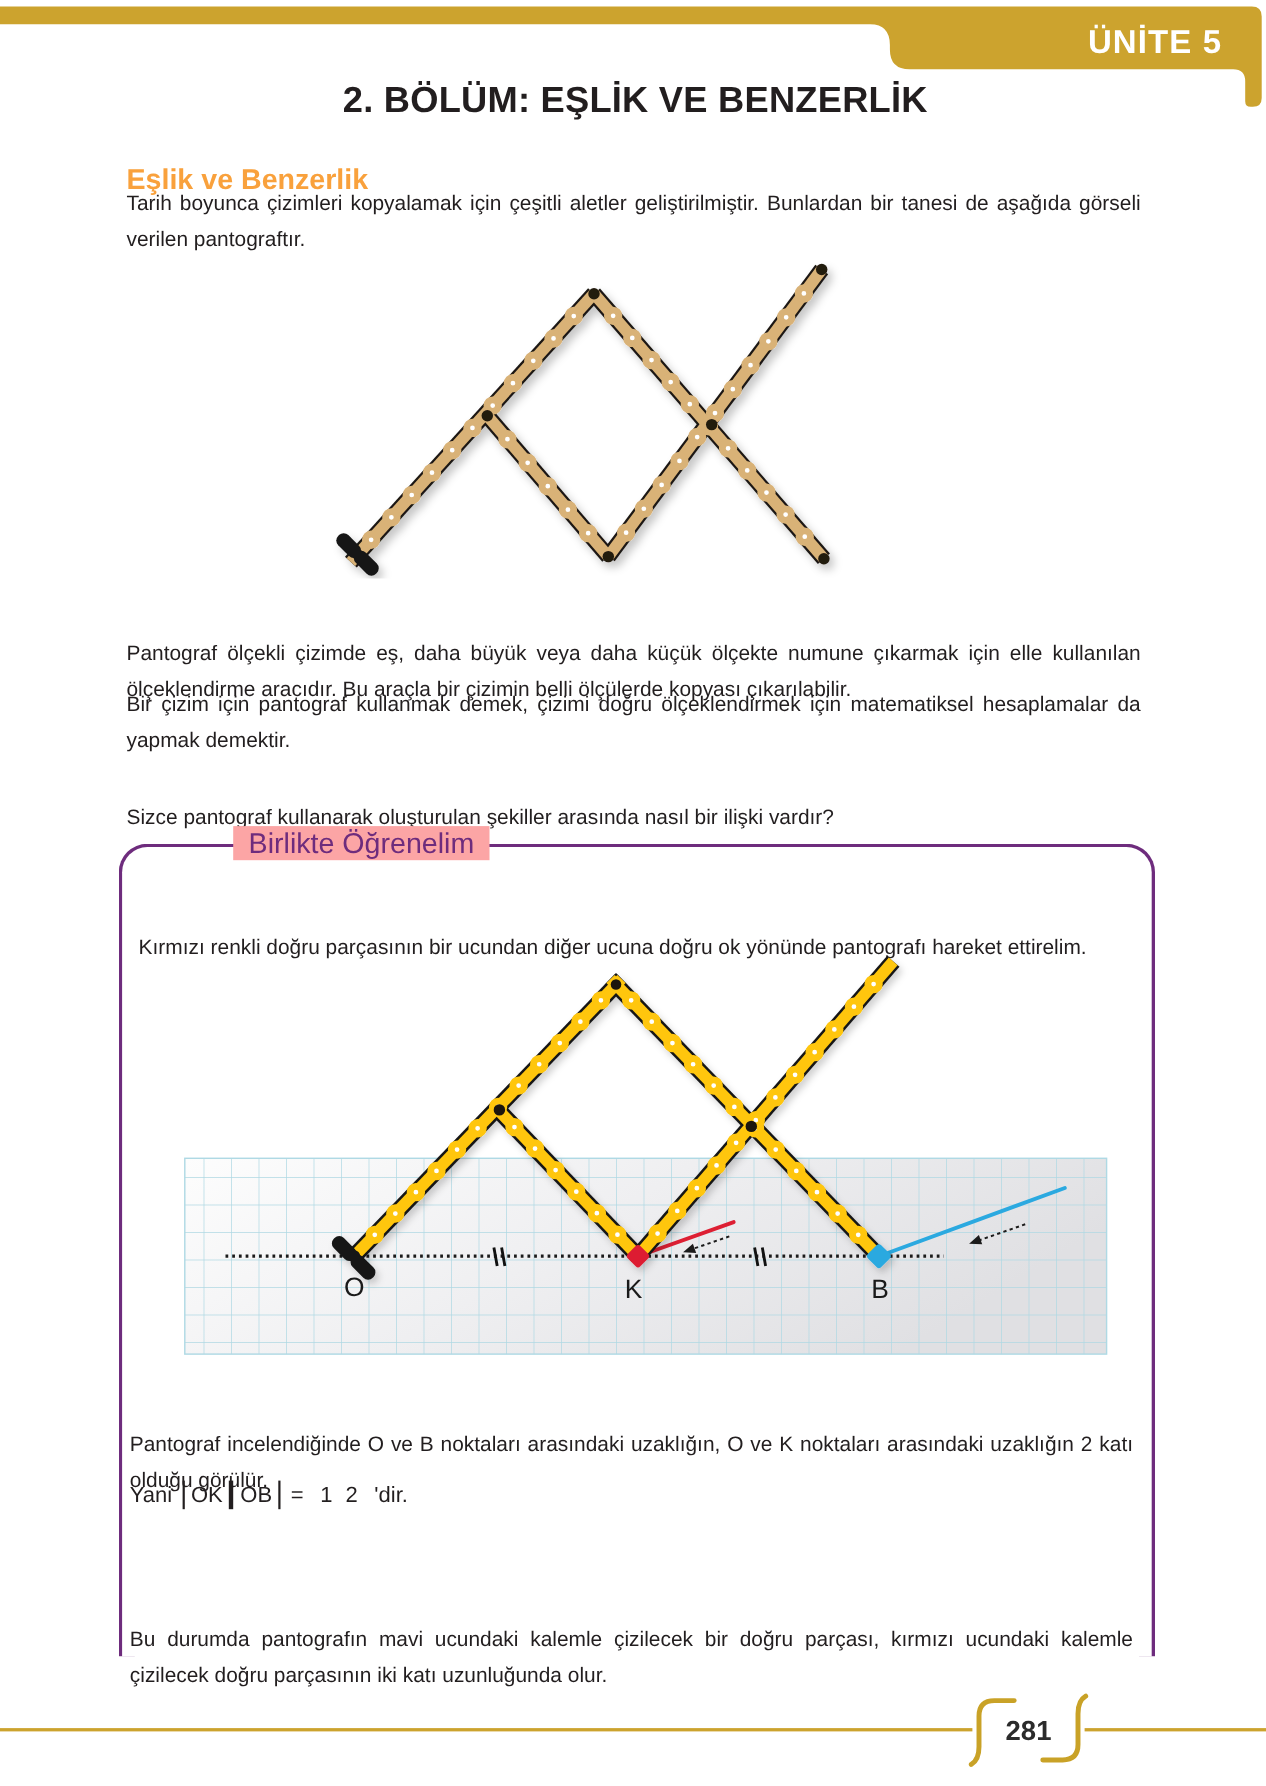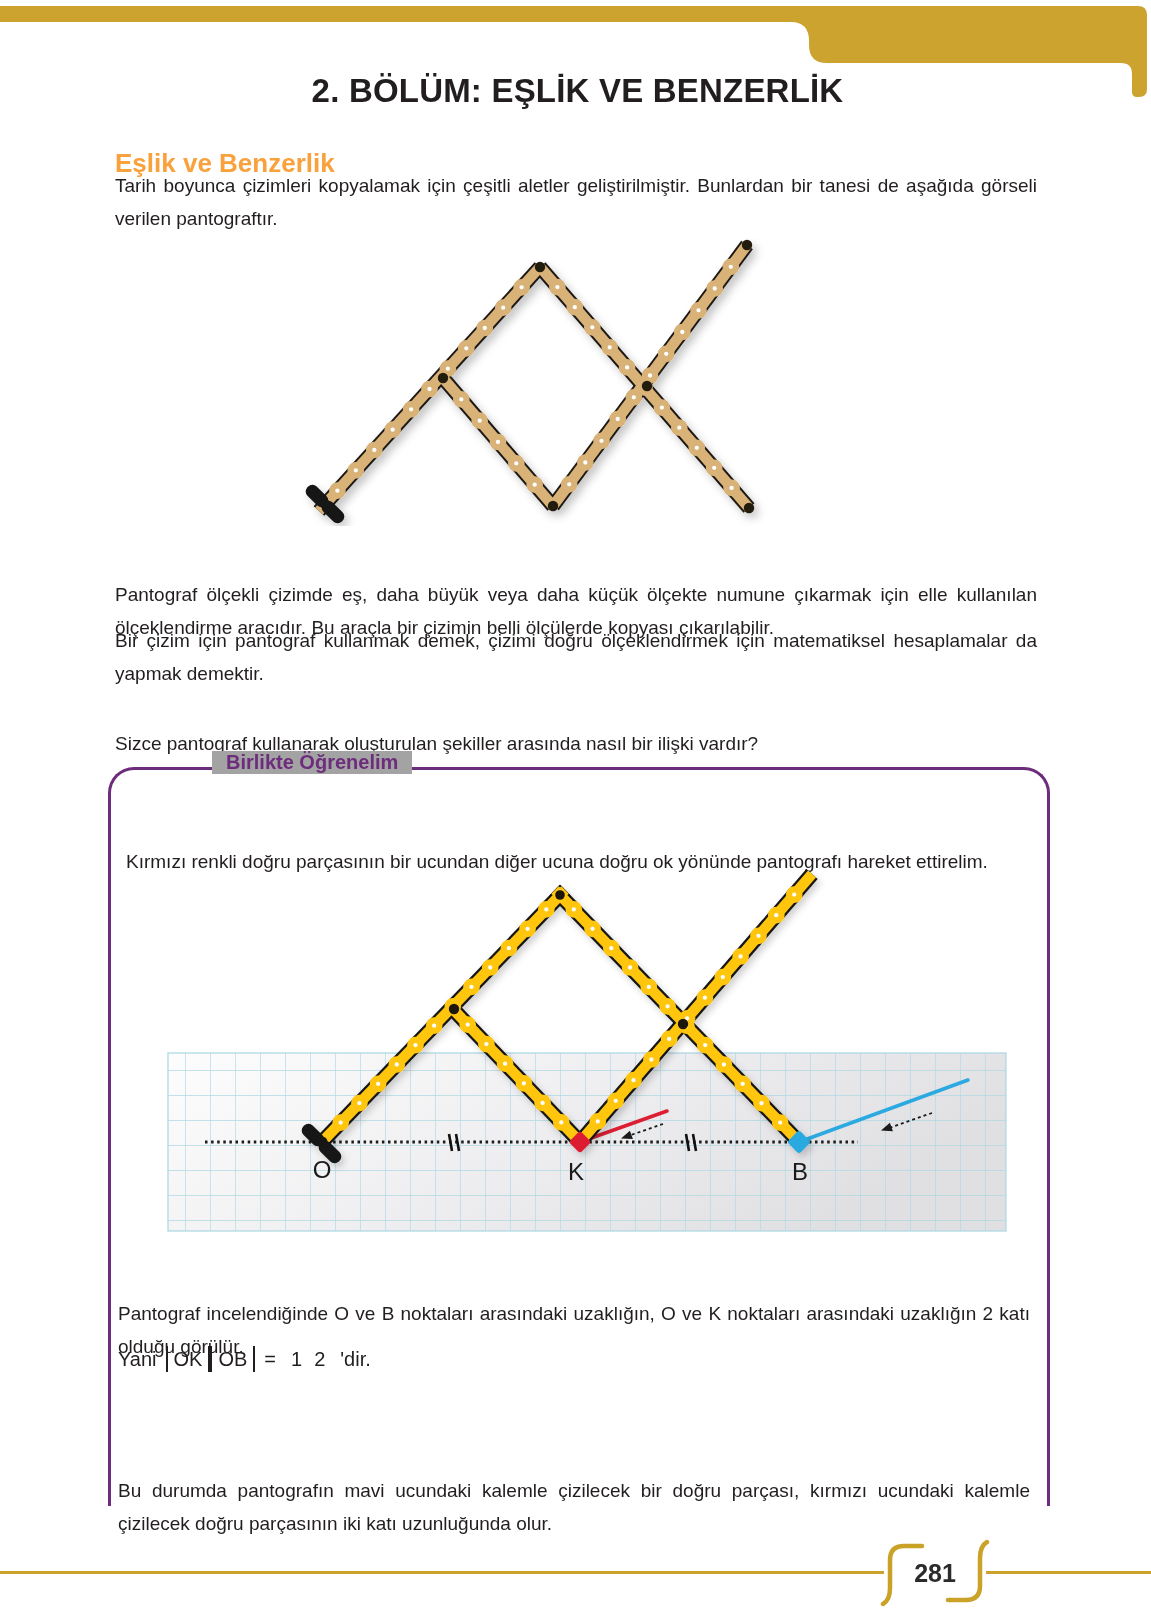--- a/index.html
+++ b/index.html
@@ -8,25 +8,25 @@
   html,body{margin:0;padding:0;background:#ffffff;}
   .page{position:relative;width:1151px;height:1624px;background:#fff;overflow:hidden;
         font-family:"Liberation Sans", sans-serif;color:var(--ink);}
   .abs{position:absolute;}
   .para{position:absolute;font-size:19px;line-height:33px;text-align:justify;color:var(--ink);}
   .chapter-title{position:absolute;left:115px;top:72px;width:925px;text-align:center;
         font-size:33px;font-weight:bold;letter-spacing:.2px;}
   .section-heading{position:absolute;left:115px;top:106px;font-size:26px;font-weight:bold;
         color:var(--orange);margin-top:42px;}
   .unit-badge-text{position:absolute;left:955px;top:22px;width:190px;text-align:center;
-        font-size:30px;font-weight:bold;color:#ffffff;letter-spacing:1px;margin-top:40px;}
+        font-size:30px;font-weight:bold;color:#ffffff;letter-spacing:1px;}
   .learn-box{position:absolute;left:108px;top:767px;width:936px;height:736px;
         border:3px solid var(--purple);border-bottom:none;border-radius:26px 26px 0 0;}
-  .box-title{position:absolute;left:212px;top:751px;background:#a3a3a3;padding:0 14px;
-        font-size:20px;font-weight:bold;color:var(--purple);}
+  .box-title{position:absolute;left:212px;top:751px;background:#fca5a5;padding:0 14px;
+        font-size:26px;font-weight:normal;color:var(--purple);}
   .gold-rule{position:absolute;left:0;top:1571px;width:1151px;height:3px;background:var(--gold);}
   .badge-bg{position:absolute;left:884px;top:1540px;width:102px;height:66px;background:#ffffff;}
   .formula{position:absolute;left:118px;top:1346px;display:flex;align-items:center;gap:9px;
         font-size:20px;color:var(--ink);}
   .frac{display:inline-flex;flex-direction:row;align-items:center;}
   .fnum,.fden{padding:1px 6px;line-height:24px;font-size:20px;}
   .absv{border-left:2px solid var(--ink);border-right:2px solid var(--ink);}
   .fbar{height:2.5px;background:var(--ink);width:100%;}
   .diagram-label{font-size:24px;fill:#1a1a1a;}
   svg{display:block;}

